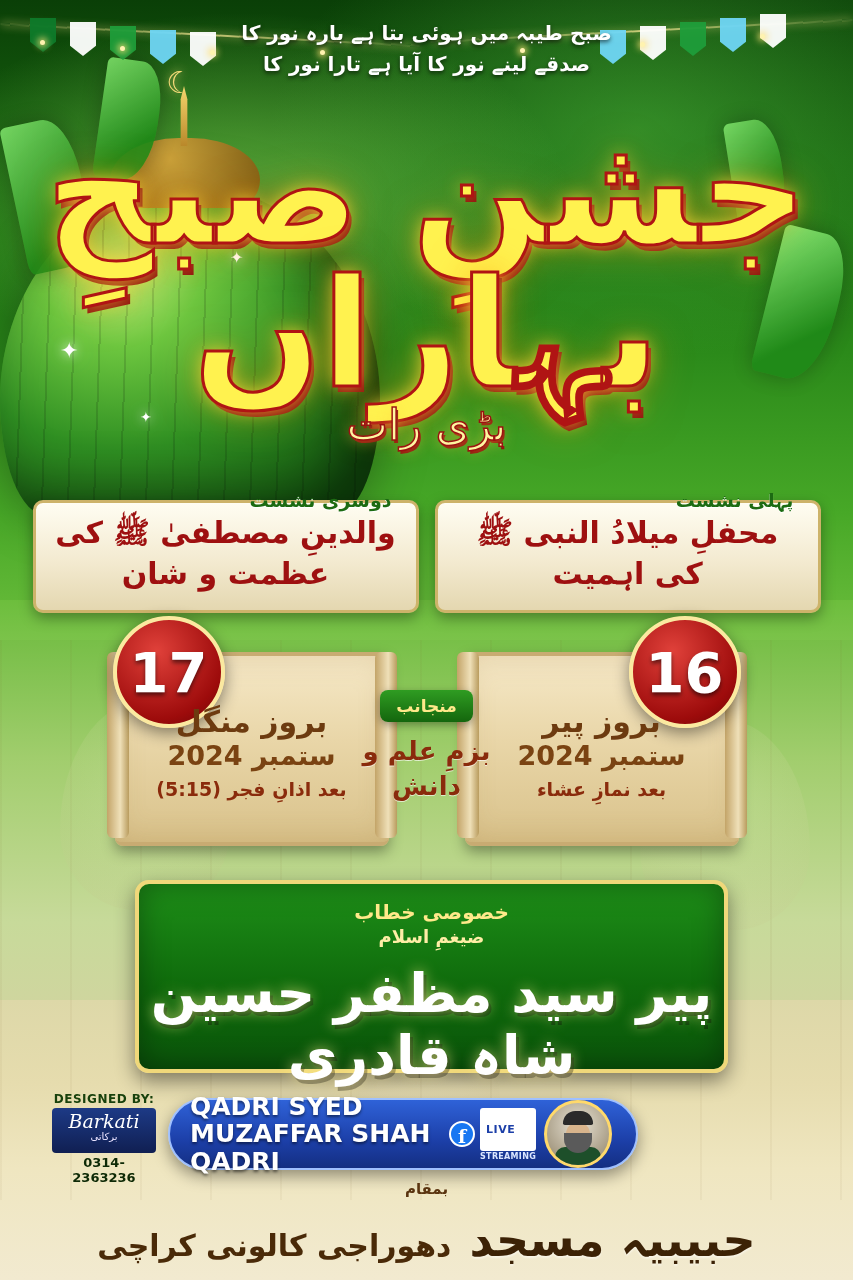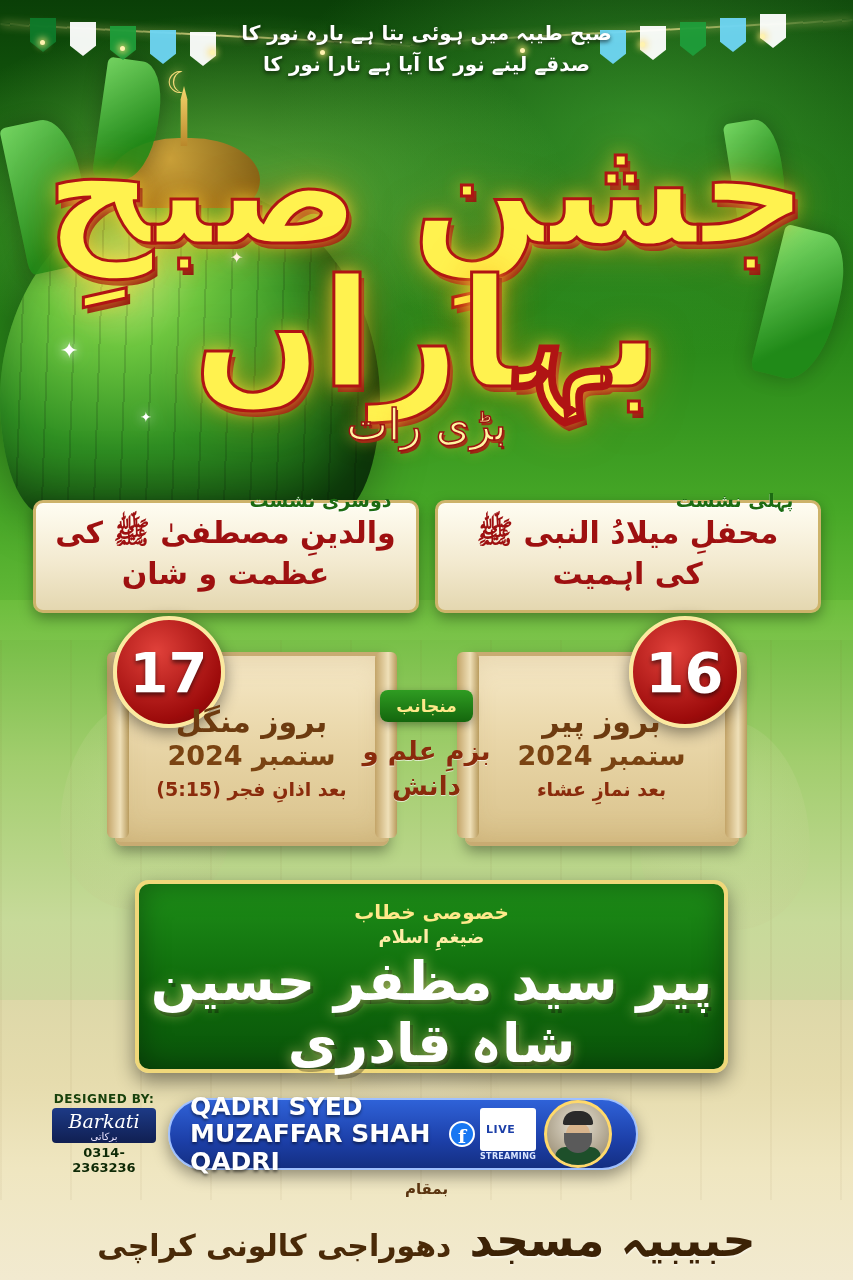--- a/index.html
+++ b/index.html
@@ -329,21 +329,21 @@
     font-weight: bold;
     color: #ffe98a;
   }
   .speaker-title {
     margin-top: 2px;
     font-size: 18px;
     font-weight: bold;
     color: #ffeea6;
   }
   .speaker-name {
-    margin-top: 4px;
+    margin-top: 16px;
     font-size: 54px;
     line-height: 1.15;
     font-weight: bold;
     color: #ffffff;
     text-shadow: 0 0 14px rgba(255,240,140,.65), 3px 4px 0 rgba(0,0,0,.35);
   }
   
   .designer {
     position: absolute;
     left: 42px; top: 1092px;
@@ -355,21 +355,21 @@
   .designed-by {
     font-size: 12px;
     font-weight: bold;
     color: #18410c;
     letter-spacing: .5px;
   }
   .designer-logo {
     margin-top: 2px;
     background: linear-gradient(180deg, #1d3a86, #101f52);
     border-radius: 4px;
-    padding: 4px 6px 1px;
+    padding: 4px 6px 11px;
     color: #fff;
   }
   .designer-logo .brand {
     font-family: "DejaVu Serif", serif;
     font-style: italic;
     font-size: 19px;
     line-height: 1;
   }
   .designer-logo .brand-sub {
     font-size: 10px;

